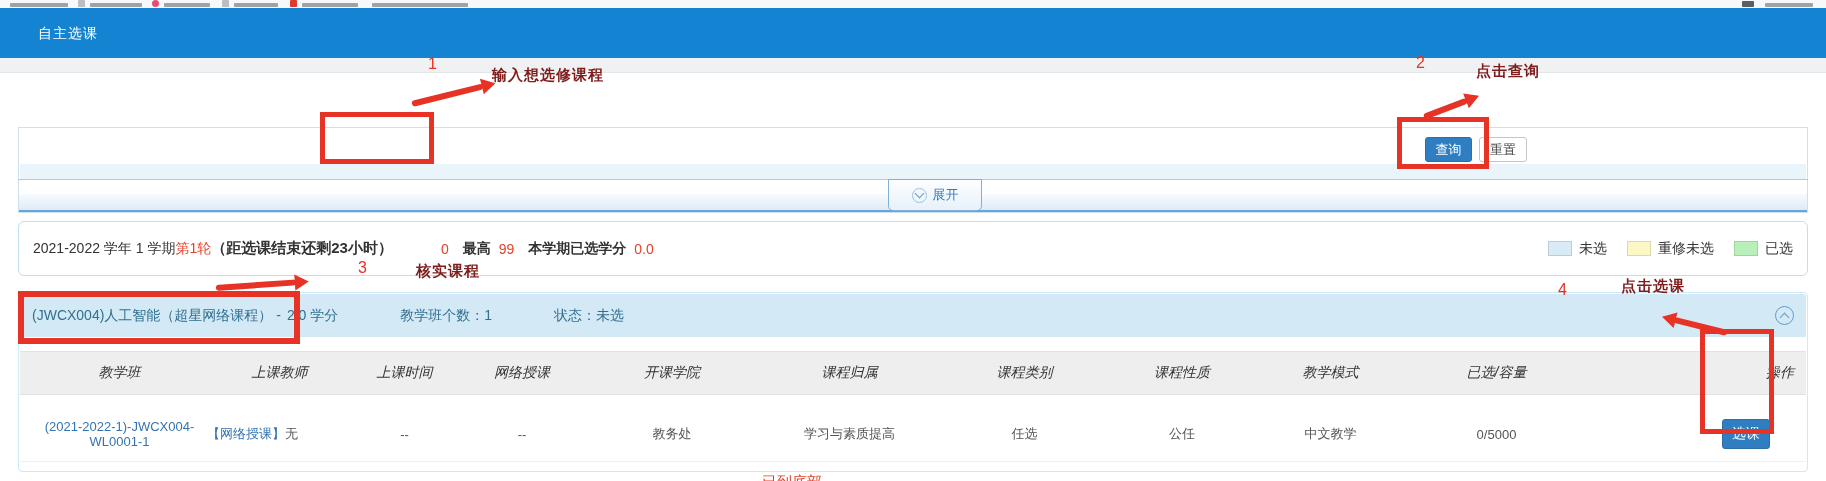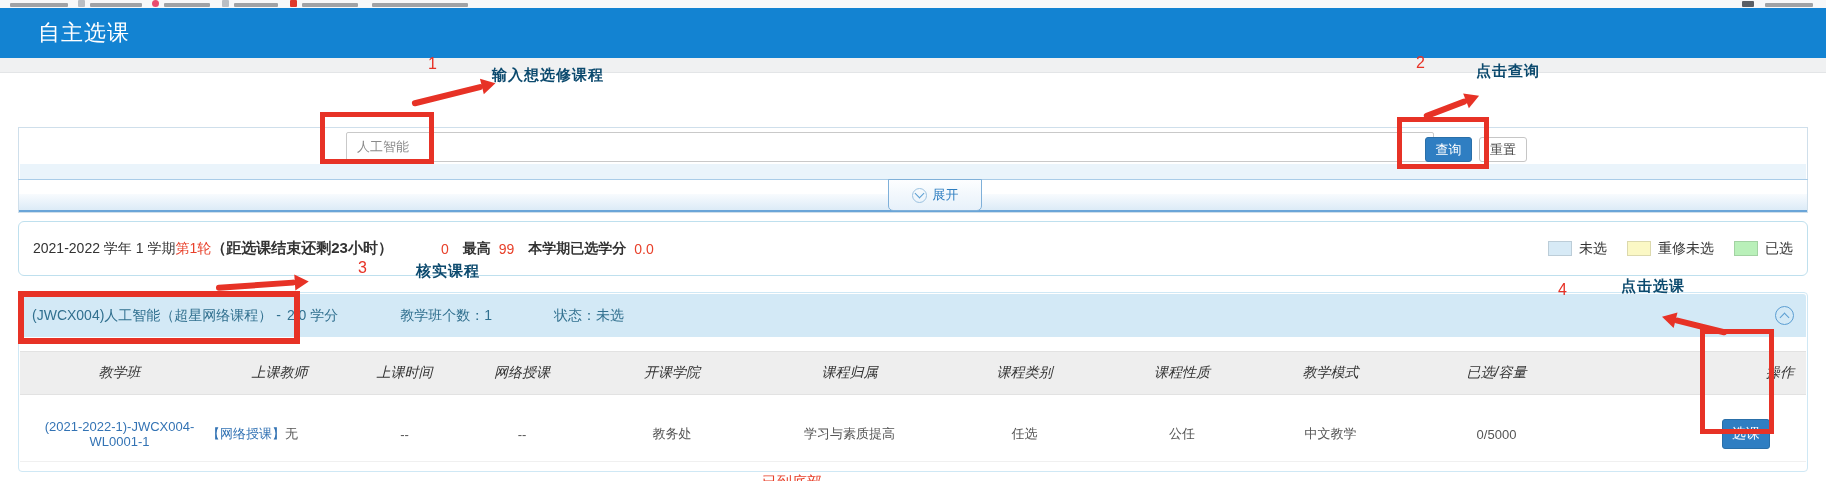--- a/index.html
+++ b/index.html
@@ -10,21 +10,21 @@
   .bm-bar{position:absolute;left:0;top:0;width:1826px;height:8px;background:#f7f8f9;}
   .bm{position:absolute;top:3px;height:4px;background:#8f9398;border-radius:1px;opacity:.85;}
   .bm-ico{position:absolute;top:0px;width:7px;height:7px;border-radius:1px;}
   .bm-ico.red{background:#df3a2c;}
   .bm-ico.pink{background:#e84b6f;border-radius:50%;}
   .bm-ico.gray{background:#b9bec4;}
   .bm-ico.dark{background:#5a5f66;width:12px;height:6px;top:1px;}
 
   
   .app-header{position:absolute;left:0;top:8px;width:1826px;height:50px;background:#1383d2;}
-  .app-title{position:absolute;left:38px;top:0;line-height:50px;color:#fff;font-size:22px;letter-spacing:1px;}
+  .app-title{position:absolute;left:38px;top:0;line-height:50px;color:#fff;font-size:14px;letter-spacing:1px;}
   .sub-strip{position:absolute;left:0;top:58px;width:1826px;height:14px;background:#f0f1f2;border-bottom:1px solid #e3e5e7;}
 
   
   .search-panel{position:absolute;left:18px;top:127px;width:1790px;height:86px;background:#fff;border:1px solid #cfdfeb;box-sizing:border-box;}
   .blue-strip{position:absolute;left:1px;right:1px;top:36px;height:15px;background:#eaf4fb;}
   .collapse-band{position:absolute;left:0;right:0;bottom:0;height:16px;background:linear-gradient(#f8fbfe,#dcebf7);border-bottom:2px solid #6aa5d8;}
   .search-input{position:absolute;left:327px;top:4px;width:1066px;height:28px;border:1px solid #c9c9c9;border-radius:2px;padding:0 10px;font-size:13px;color:#8a8a8a;font-family:inherit;background:#fff;}
   .btn{box-sizing:border-box;position:absolute;top:9px;height:25px;font-size:13px;border-radius:3px;cursor:pointer;font-family:inherit;}
   .btn.query{left:1406px;width:47px;background:#2f7ec2;border:1px solid #2a6fa8;color:#fff;}
   .btn.reset{left:1460px;width:48px;background:#fff;border:1px solid #c6c6c6;color:#444;}
@@ -64,21 +64,21 @@
   .teacher-cell{display:flex;flex-direction:row;line-height:16px;align-items:center;}
   .teacher-tag{color:#3373b4;}
   .btn-select{justify-self:end;margin-right:24px;width:48px;height:30px;background:#2f7ec2;border:1px solid #2a6fa8;border-radius:3px;color:#fff;font-size:14px;cursor:pointer;font-family:inherit;}
 
   .bottom-note{position:absolute;left:762px;top:473px;color:#e8402a;font-size:15px;}
 
   
   .anno-rect{position:absolute;border:5px solid #e73226;box-sizing:border-box;z-index:55;pointer-events:none;}
   .anno-rect.thick{border-width:6px;}
   .anno-num{position:absolute;color:#e73226;font-size:16px;z-index:60;}
-  .anno-label{position:absolute;color:#0c4a6e;font-size:15px;font-weight:700;z-index:60;letter-spacing:1px;}
+  .anno-label{position:absolute;color:#7f1d1d;font-size:15px;font-weight:700;z-index:60;letter-spacing:1px;}
   .anno-arrow{position:absolute;height:0;transform-origin:0 50%;z-index:60;pointer-events:none;}
   .anno-arrow .shaft{position:absolute;left:0;top:-3px;height:6px;background:#e73226;width:calc(100% - 12px);border-radius:3px;}
   .anno-arrow .head{position:absolute;right:-1px;top:-8px;width:0;height:0;border-left:14px solid #e73226;border-top:8px solid transparent;border-bottom:8px solid transparent;}
 </style>
 </head>
 <body>
 
 <div class="page">
 
   <div class="bm-bar">
@@ -96,21 +96,20 @@
     <span class="bm" style="left:1765px;width:48px;"></span>
   </div>
 
   <div class="app-header">
     <span class="app-title">自主选课</span>
   </div>
   <div class="sub-strip"></div>
 
   <div class="search-panel">
     <div class="blue-strip"></div>
-    <input class="search-input" type="text" value="人工智能" style="">
     <button class="btn query">查询</button>
     <button class="btn reset">重置</button>
     <div class="collapse-band"></div>
   </div>
   <div class="panel-sep"></div>
   <div class="expand-tab">
     <span class="circ">
         <span class="chev down"></span>
       </span>
     <span>展开</span>

